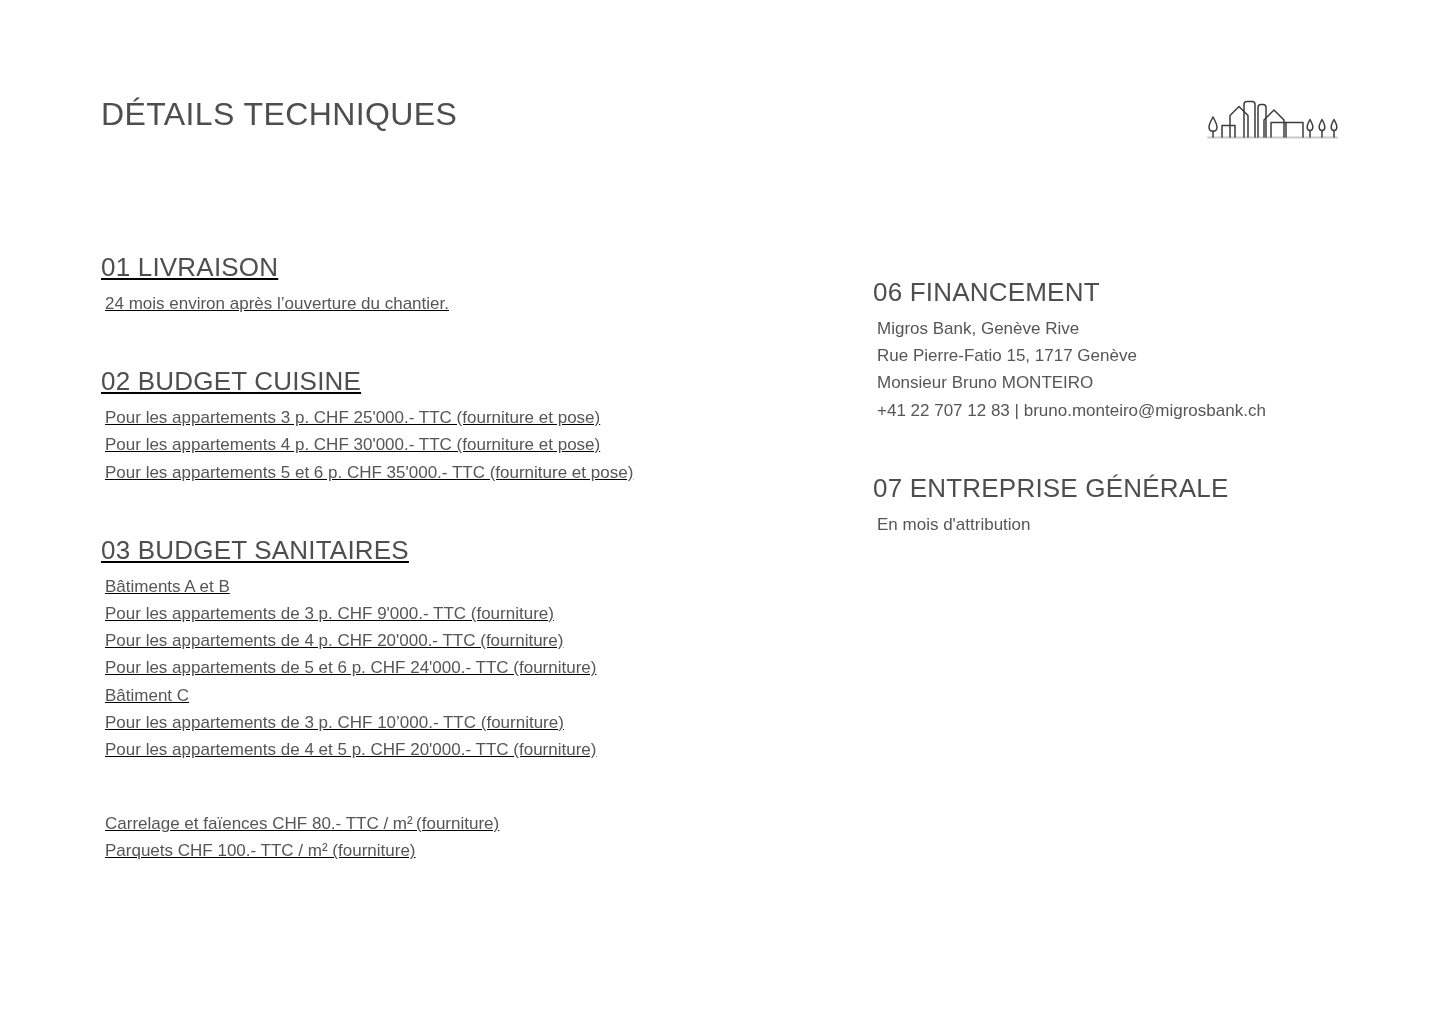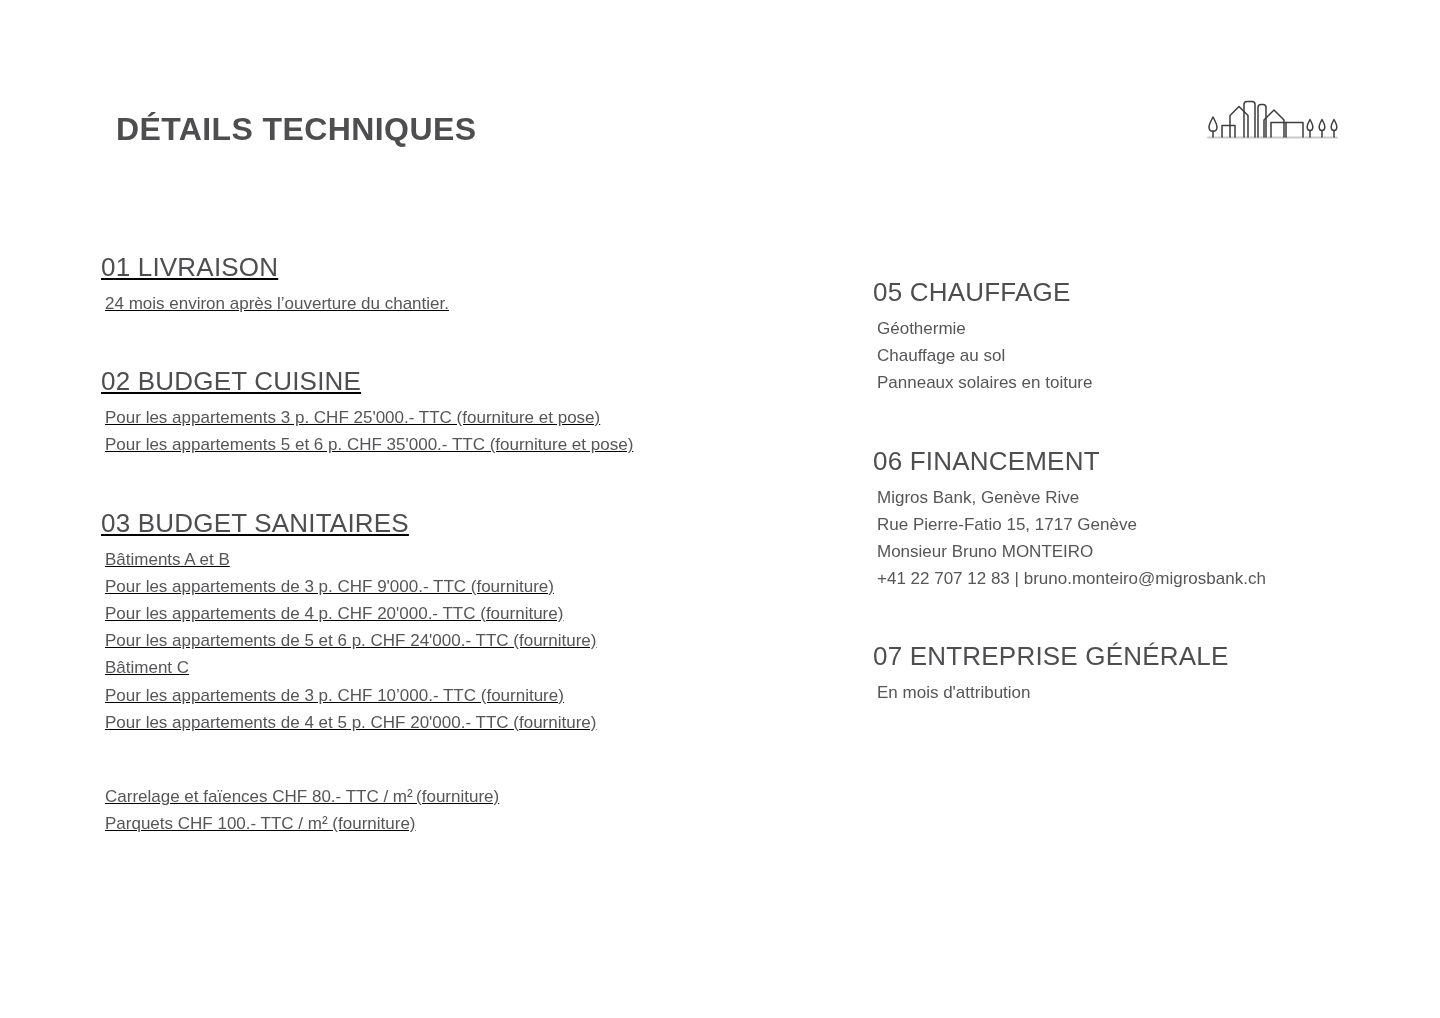--- a/index.html
+++ b/index.html
@@ -8,23 +8,23 @@
     height: 1018px;
     position: relative;
     background: var(--page-bg, #ffffff);
     font-family: "Liberation Sans", sans-serif;
     overflow: hidden;
   }
   .page-title {
     position: absolute;
     left: 101px;
     top: 96px;
-    margin: 15px;
+    margin: 0;
     font-size: 32px;
-    font-weight: 700;
+    font-weight: 400;
     line-height: 36px;
     letter-spacing: 0.4px;
     color: var(--heading-color, #4e4e51);
   }
   .logo {
     position: absolute;
     left: 1204px;
     top: 92px;
     width: 136px;
     height: 52px;
@@ -89,45 +89,40 @@
   </div>
 
   <div class="col col-left" id="col-left">
       <section class="section">
         <h2>01 LIVRAISON</h2>
         <p class="line">24 mois environ après l’ouverture du chantier.</p>
       </section>
       <section class="section">
         <h2>02 BUDGET CUISINE</h2>
         <p class="line">Pour les appartements 3 p. CHF 25'000.- TTC (fourniture et pose)</p>
+        <p class="line">Pour les appartements 4 p. CHF 30'000.- TTC (fourniture et pose)</p>
         <p class="line">Pour les appartements 5 et 6 p. CHF 35'000.- TTC (fourniture et pose)</p>
       </section>
       <section class="section">
         <h2>03 BUDGET SANITAIRES</h2>
         <p class="line">Bâtiments A et B</p>
         <p class="line">Pour les appartements de 3 p. CHF 9'000.- TTC (fourniture)</p>
         <p class="line">Pour les appartements de 4 p. CHF 20'000.- TTC (fourniture)</p>
         <p class="line">Pour les appartements de 5 et 6 p. CHF 24'000.- TTC (fourniture)</p>
         <p class="line">Bâtiment C</p>
         <p class="line">Pour les appartements de 3 p. CHF 10’000.- TTC (fourniture)</p>
         <p class="line">Pour les appartements de 4 et 5 p. CHF 20'000.- TTC (fourniture)</p>
       </section>
       <section class="section">
         <p class="line">Carrelage et faïences CHF 80.- TTC / m² (fourniture)</p>
         <p class="line">Parquets CHF 100.- TTC / m² (fourniture)</p>
       </section>
     </div>
   <div class="col col-right" id="col-right">
       <section class="section">
-        <h2>05 CHAUFFAGE</h2>
-        <p class="line">Géothermie</p>
-        <p class="line">Chauffage au sol</p>
-        <p class="line">Panneaux solaires en toiture</p>
-      </section>
-      <section class="section">
         <h2>06 FINANCEMENT</h2>
         <p class="line">Migros Bank, Genève Rive</p>
         <p class="line">Rue Pierre-Fatio 15, 1717 Genève</p>
         <p class="line">Monsieur Bruno MONTEIRO</p>
         <p class="line">+41 22 707 12 83 | bruno.monteiro@migrosbank.ch</p>
       </section>
       <section class="section">
         <h2>07 ENTREPRISE GÉNÉRALE</h2>
         <p class="line">En mois d'attribution</p>
       </section>

